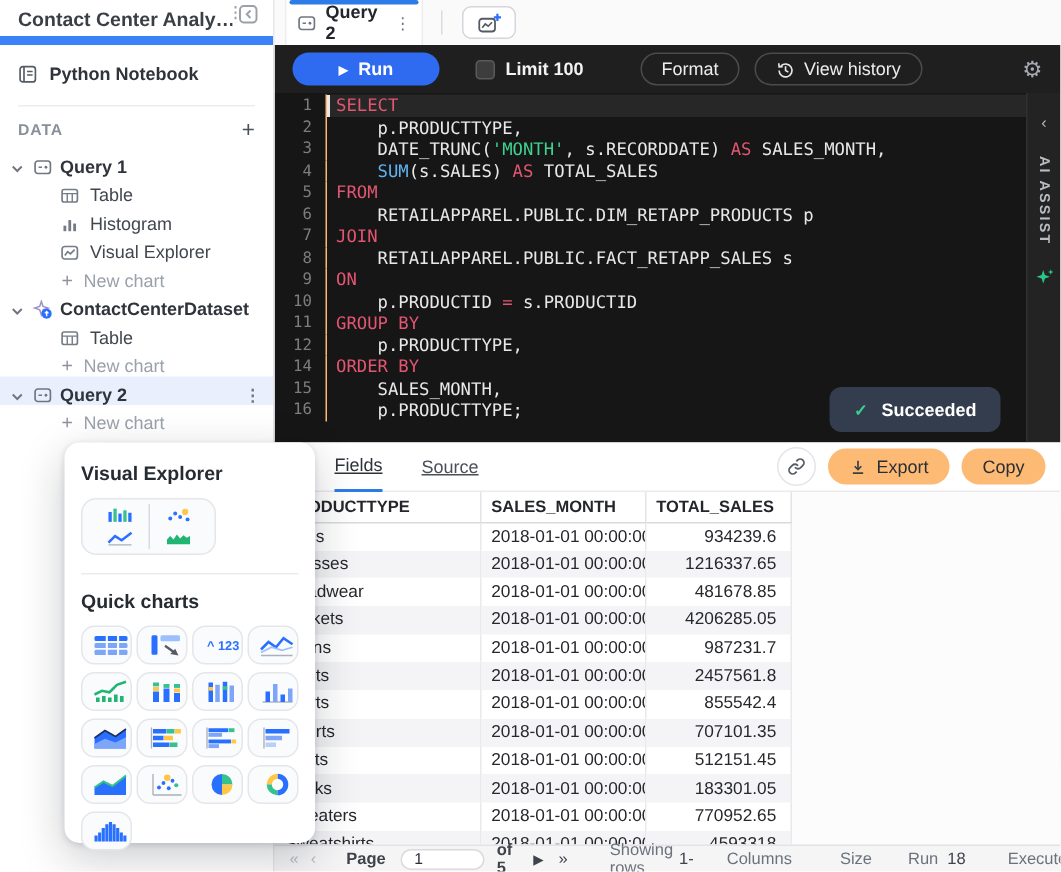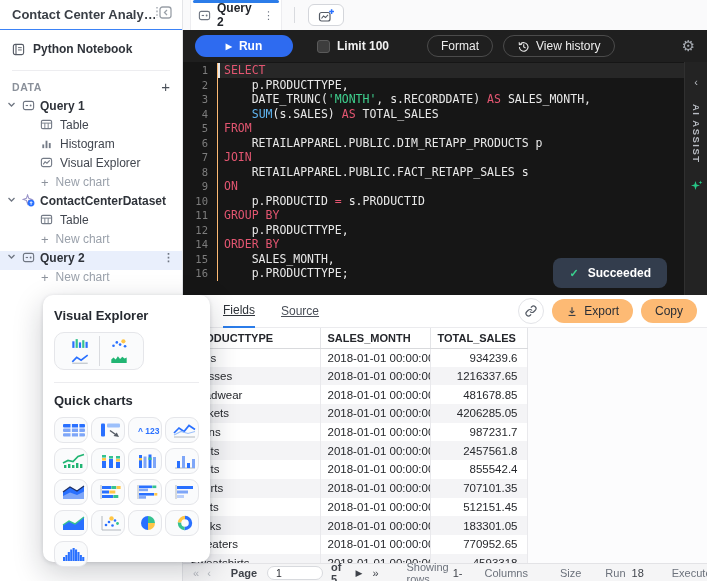--- a/index.html
+++ b/index.html
@@ -3,29 +3,29 @@
 <meta charset="utf-8">
 <style>
   * { margin:0; padding:0; box-sizing:border-box; }
   html,body { width:707px; height:581px; }
   body { font-family:"Liberation Sans",sans-serif; background:#fff; overflow:hidden; position:relative; color:#2f333a; }
 
   .app { position:absolute; inset:0; width:707px; height:581px; overflow:hidden; }
 
   
   .sidebar { position:absolute; left:0; top:0; width:183px; height:581px; background:#fff; border-right:1px solid #e4e5e8; z-index:1; }
-  .sb-header { height:30px; display:flex; align-items:center; justify-content:space-between; padding:0 10px 0 12px; border-bottom:1px solid #3b82f6; }
+  .sb-header { height:30px; display:flex; align-items:center; justify-content:space-between; padding:0 10px 0 12px; border-bottom:6px solid #3b82f6; }
   .sb-title { font-size:13px; font-weight:600; color:#3a3f46; white-space:nowrap; overflow:hidden; }
   .nb-row { display:flex; align-items:center; gap:8px; padding:12px 12px 10px 12px; font-size:12px; font-weight:700; color:#2f333a; }
   .sb-divider { border:none; border-top:1px solid #ededf0; margin:4px 12px 0 12px; }
   .data-head { display:flex; align-items:center; justify-content:space-between; padding:10px 12px 6px 12px; }
   .data-label { font-size:10.5px; font-weight:700; letter-spacing:.6px; color:#8a909a; }
   .plus-btn { font-size:15px; color:#4b515a; line-height:10px; cursor:pointer; }
   .tree { font-size:12px; }
-  .tree-row { height:19px; display:flex; align-items:flex-start; }
+  .tree-row { height:19px; display:flex; align-items:flex-end; }
   .tree-row.parent { padding-left:6px; gap:5px; font-weight:700; color:#2f333a; }
   .tree-row.child { padding-left:40px; gap:7px; color:#41464f; }
   .tree-row.newchart { padding-left:41px; gap:7px; color:#9aa1ab; }
   .tree-row.selected { background:#e9effc; }
   .tree-row .kebab { margin-left:auto; padding-right:8px; color:#6f7682; font-size:11px; }
   .chev { width:11px; height:11px; flex:none; }
   .t-ic { width:13px; height:13px; flex:none; }
   .nc-plus { color:#8d939d; font-size:13px; font-weight:400; }
 
   

